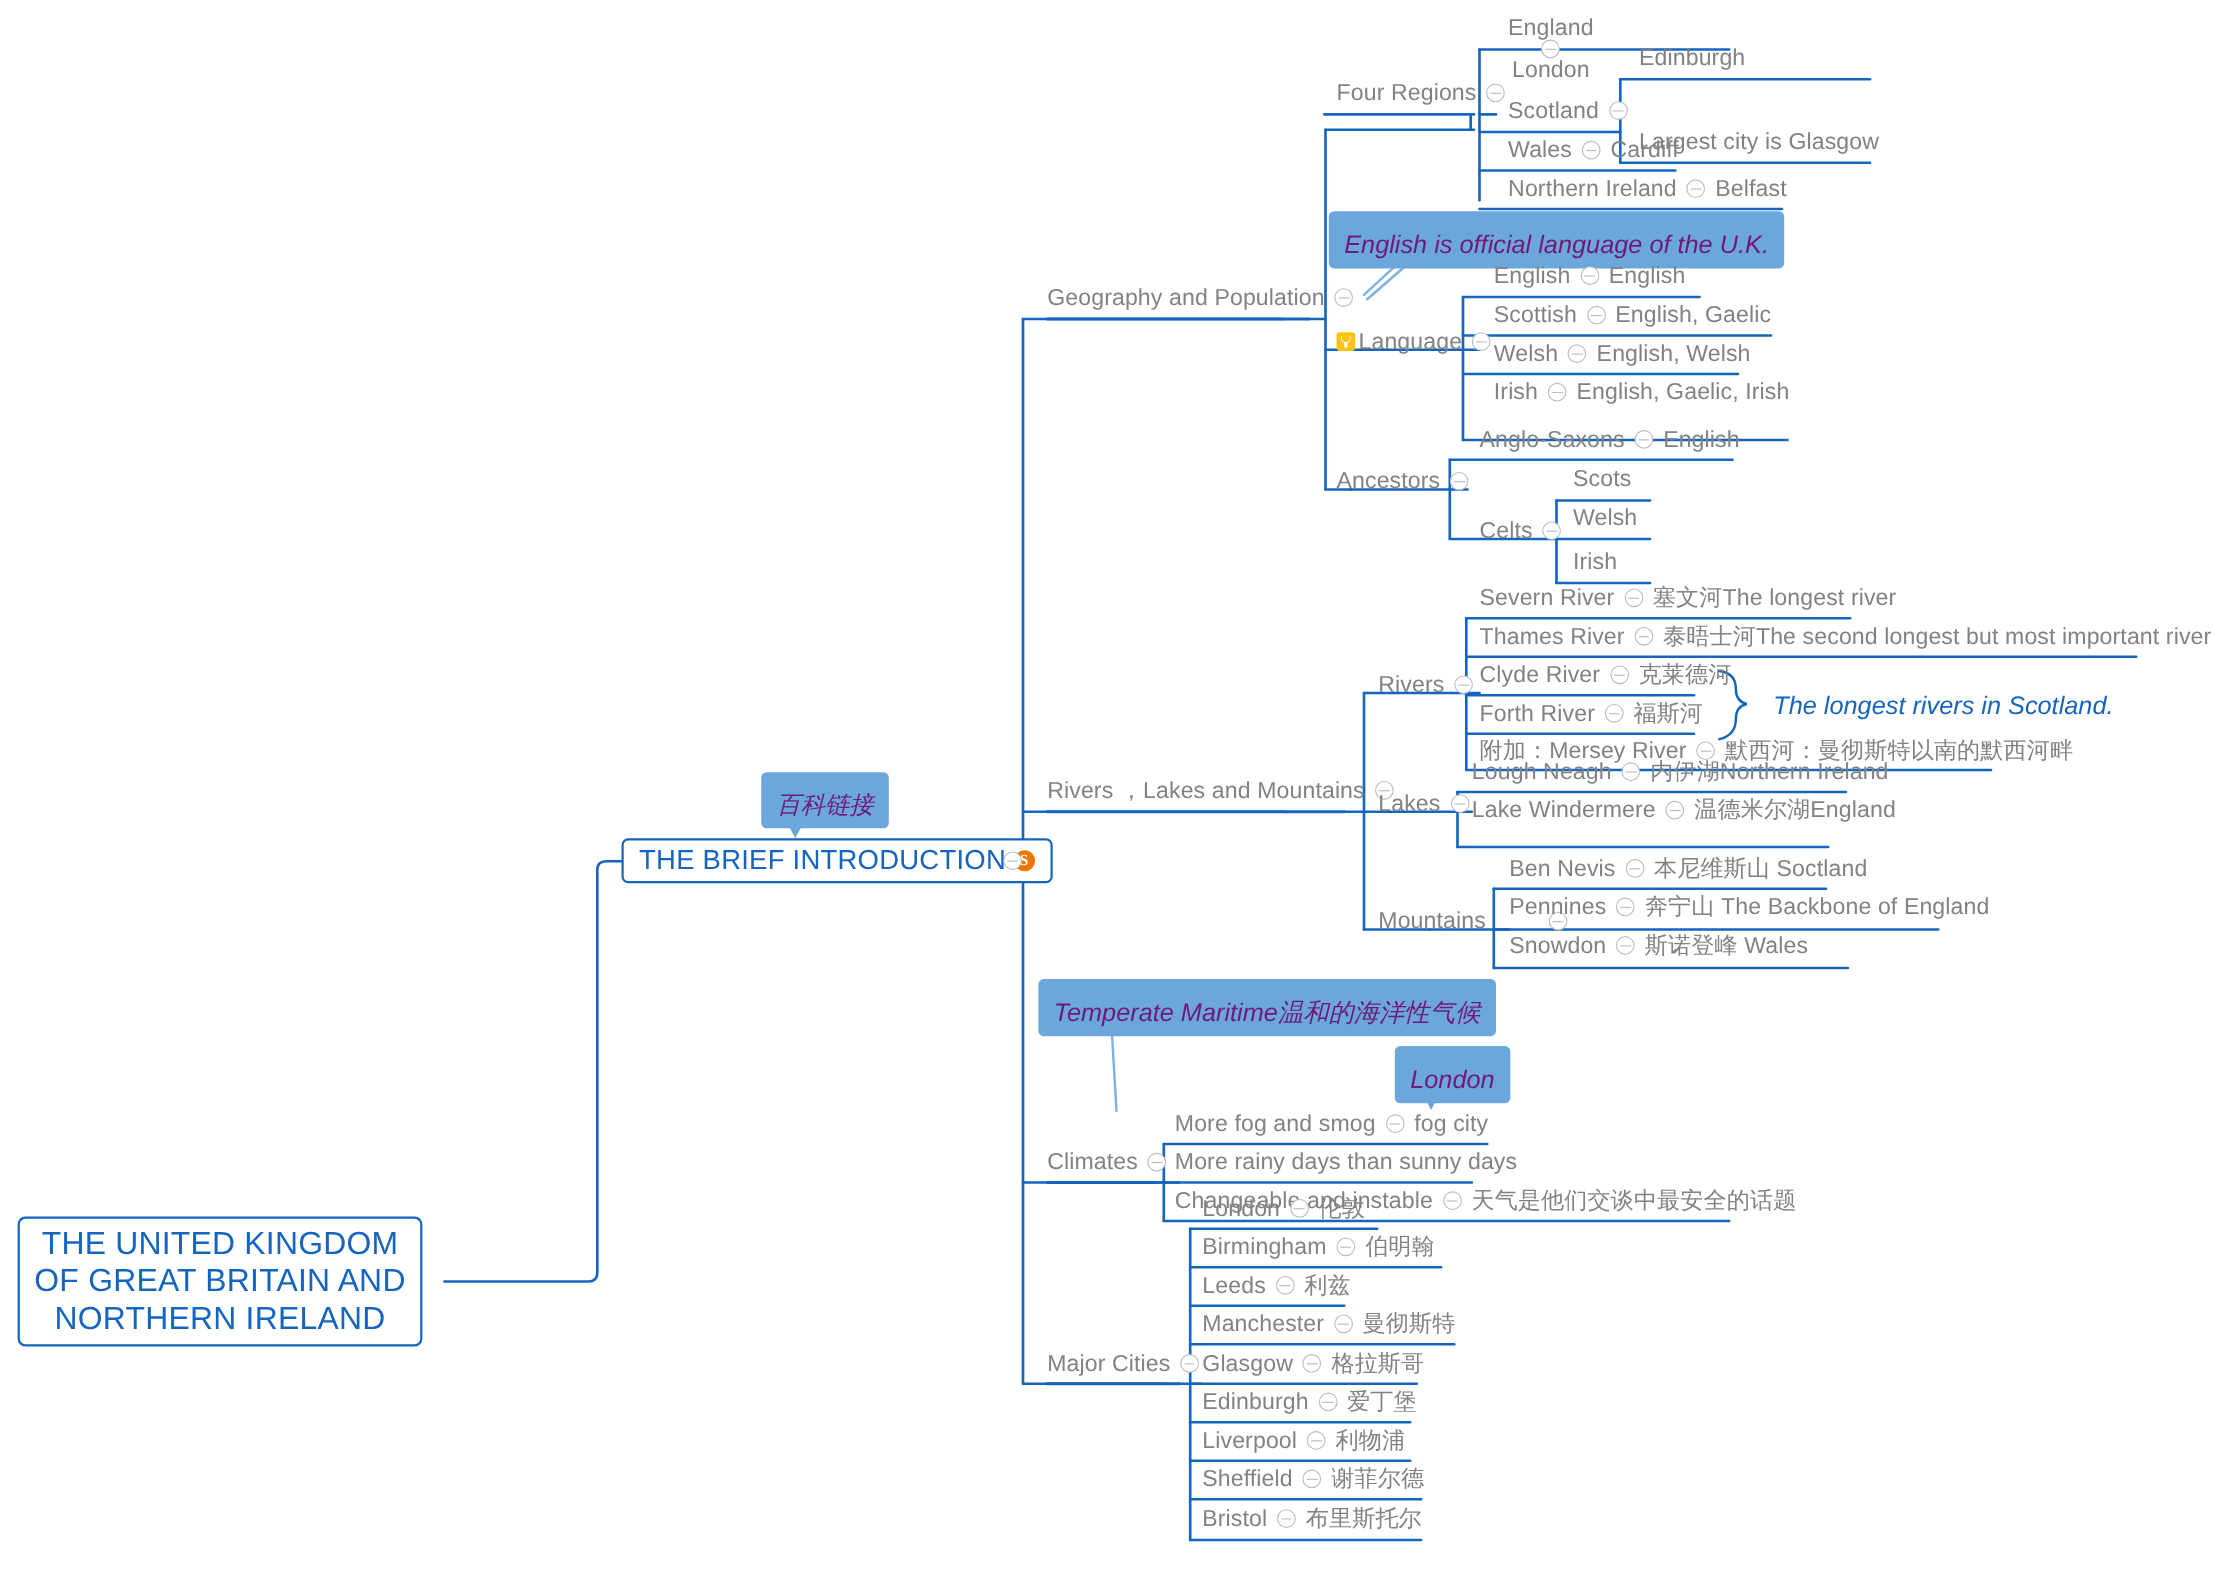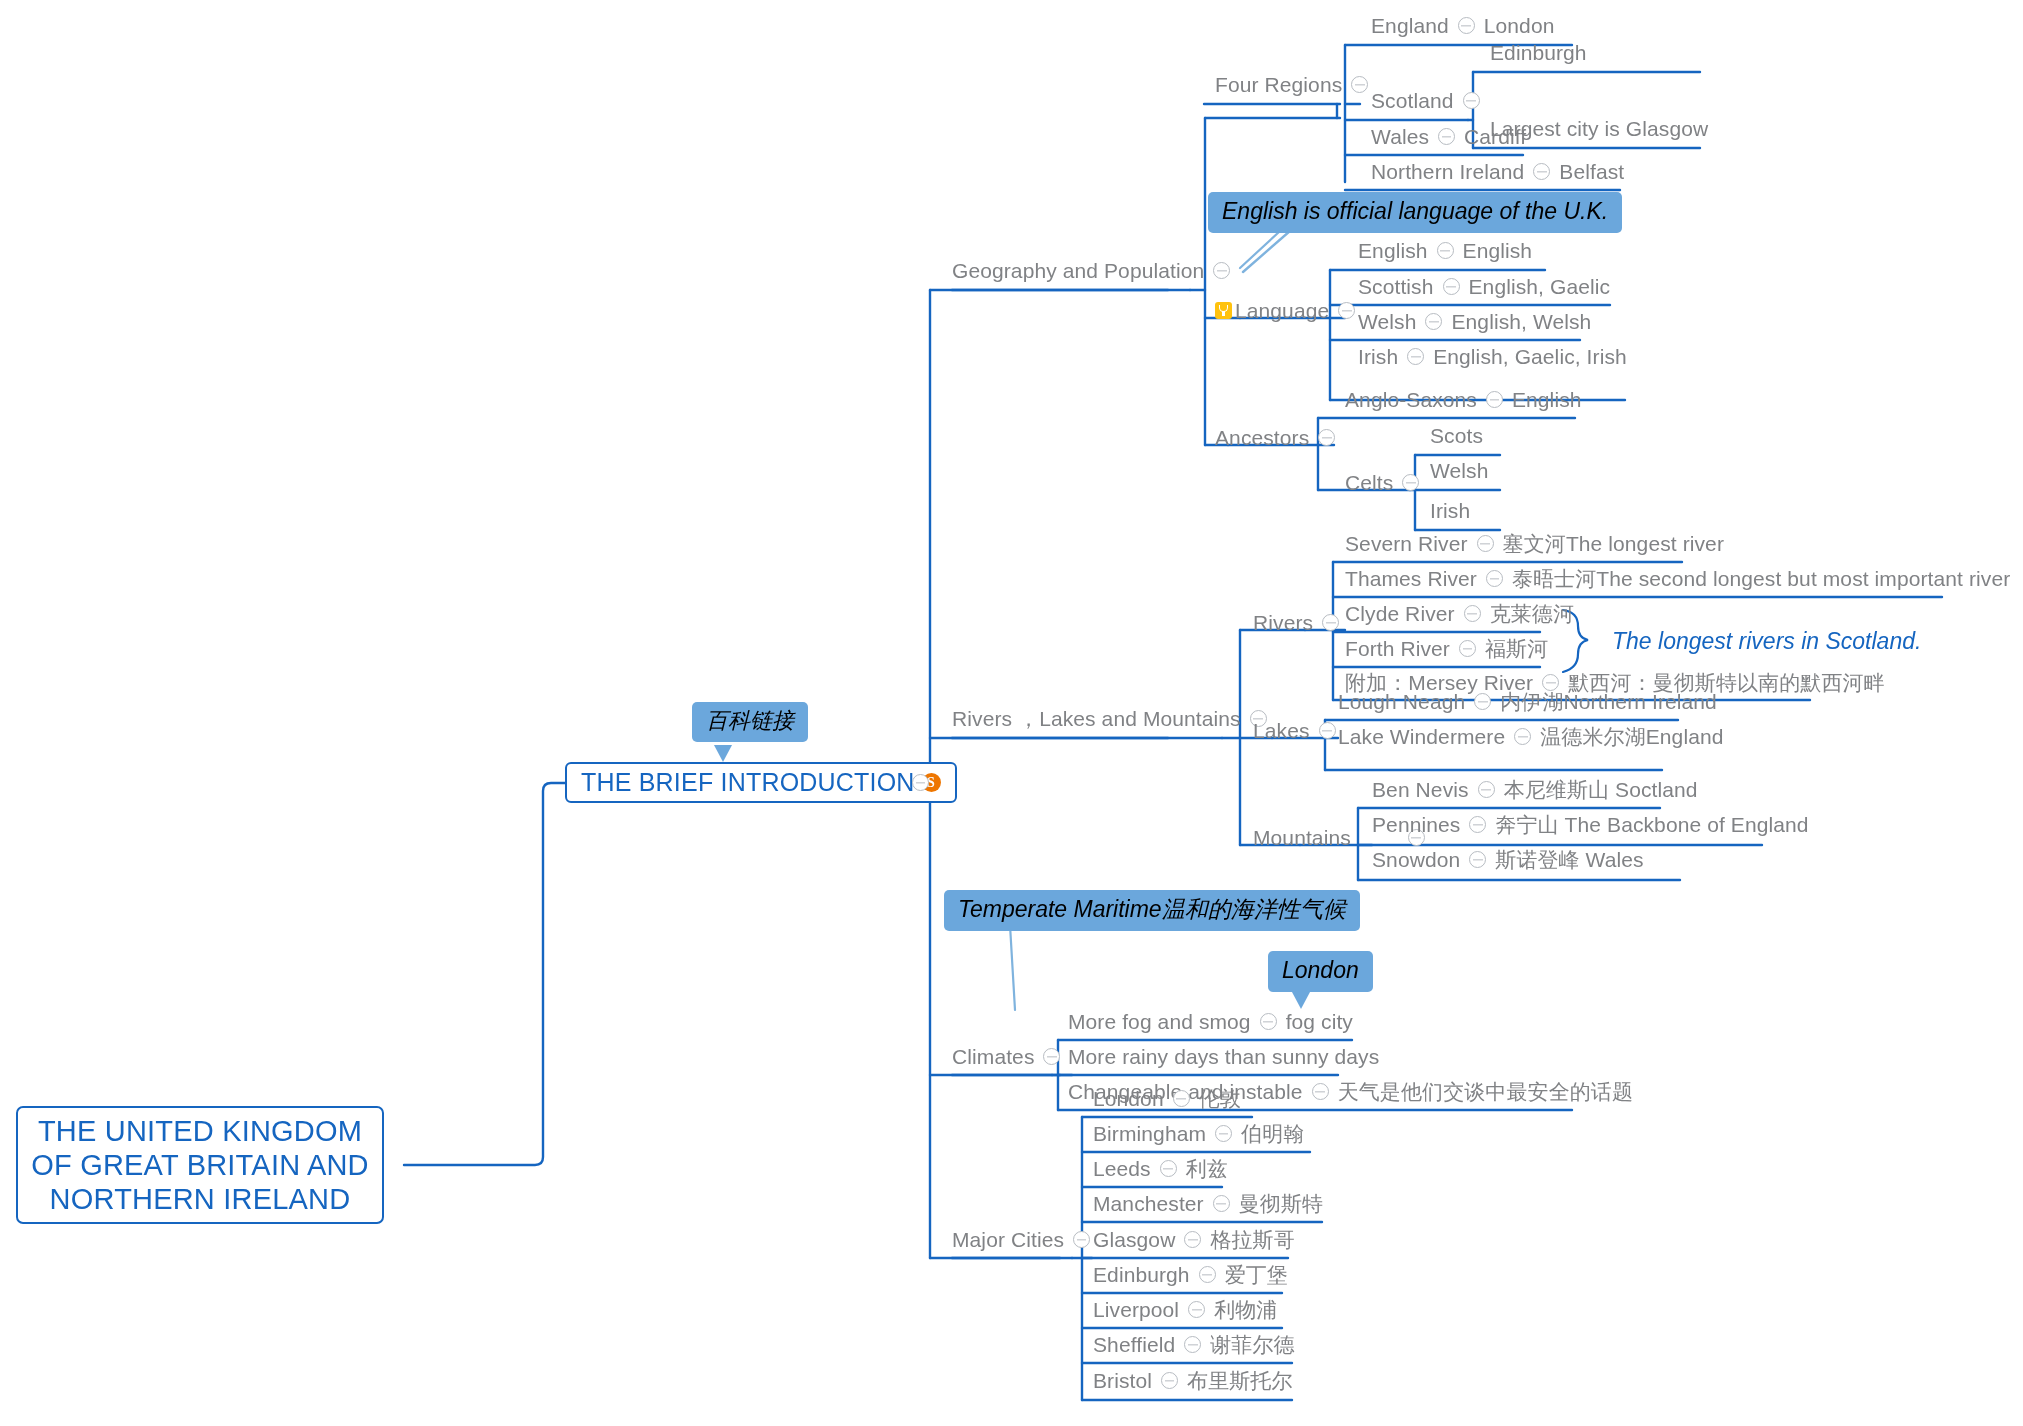--- a/index.html
+++ b/index.html
@@ -104,25 +104,25 @@
     line-height: 19px;
     text-align: center;
     margin-left: 7px;
     font-family: "Liberation Serif", serif;
   }
 
   
   .bubble {
     position: absolute;
     background: #6BA7DC;
-    color: #000000;
+    color: #701a75;
     font-style: italic;
     font-size: 23px;
     border-radius: 5px;
-    padding: 7px 14px 9px 14px;
+    padding: 18px 14px 9px 14px;
     line-height: 1.1;
     white-space: nowrap;
     box-sizing: border-box;
   }
   .bubble.small { font-size: 22px; }
 
   
   .tail {
     position: absolute;
     width: 0; height: 0;
@@ -323,21 +323,21 @@
   <div class="node" style="left:952px; top:260px;">
     <span class="txt">Geography and Population</span>
     <span class="tog"></span>
   </div>
 
   <div class="node" style="left:1215px; top:74px;">
     <span class="txt">Four Regions</span>
     <span class="tog"></span>
   </div>
 
-  <div class="node" style="left:1371px; top:15px;">
+  <div class="node" style="left:1371px; top:15px;flex-direction:column;">
     <span class="txt">England</span>
     <span class="tog"></span>
     <span class="txt">London</span>
   </div>
 
   <div class="node" style="left:1371px; top:90px;">
     <span class="txt">Scotland</span>
     <span class="tog"></span>
   </div>
   <div class="node" style="left:1490px; top:42px;">

